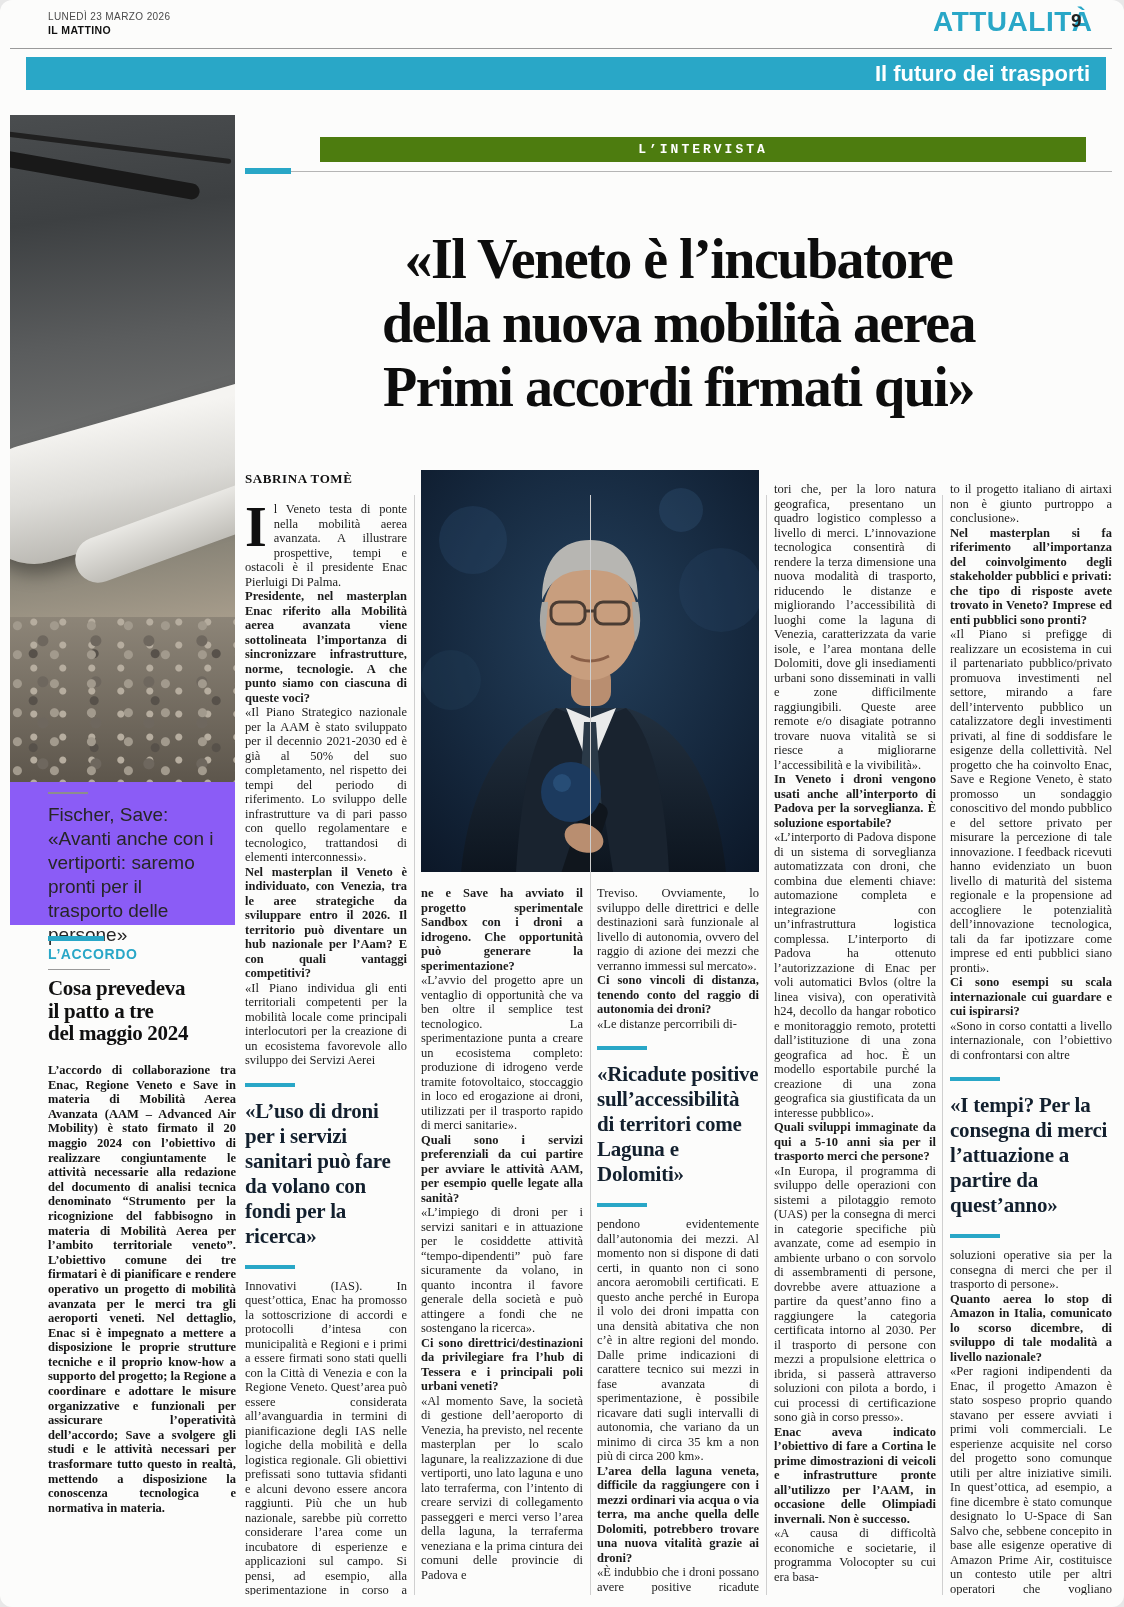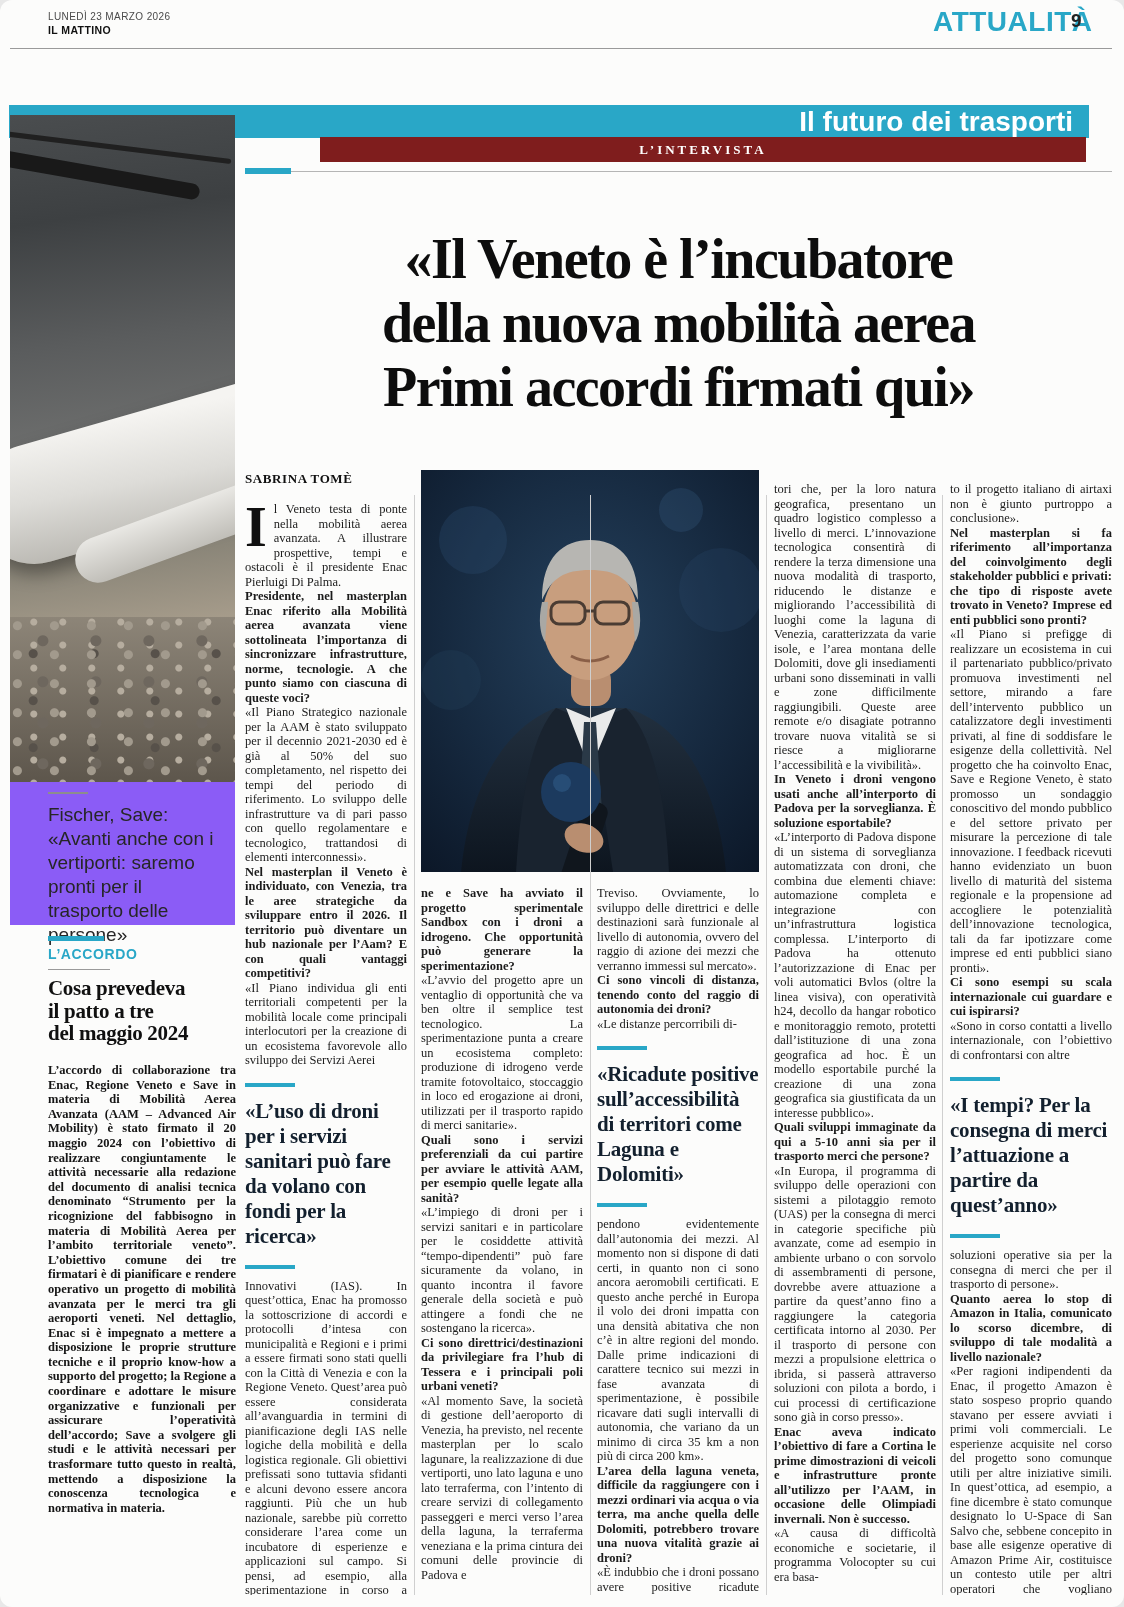--- a/index.html
+++ b/index.html
@@ -6,22 +6,22 @@
   #page{position:relative;width:1124px;height:1607px;background:#fcfcfb;margin:0 auto;
         font-family:"Liberation Serif",serif;color:#1b1b1b;overflow:hidden;border-radius:12px;}
   .abs{position:absolute;}
 
   
   .date{left:48px;top:11px;font-family:"Liberation Sans",sans-serif;font-size:10px;color:#4a4a4a;letter-spacing:.4px;}
   .masthead{left:48px;top:24px;font-family:"Liberation Sans",sans-serif;font-size:10.5px;font-weight:bold;color:#111;letter-spacing:.4px;}
   .section{left:933px;top:6px;font-family:"Liberation Sans",sans-serif;font-size:28px;font-weight:bold;letter-spacing:.5px;}
   .pagenum{left:1071px;top:10px;font-family:"Liberation Sans",sans-serif;font-size:19px;font-weight:bold;color:#222;}
   .header-rule{left:10px;top:48px;width:1102px;height:1px;background:#9a9a9a;}
-  .banner{left:9px;top:57px;width:1080px;height:33px;color:#fff;font-family:"Liberation Sans",sans-serif;
-          font-size:28px;font-weight:bold;text-align:right;line-height:33px;padding-right:16px;box-sizing:border-box;margin-top:48px;}
+  .banner{left:26px;top:57px;width:1080px;height:33px;color:#fff;font-family:"Liberation Sans",sans-serif;
+          font-size:22px;font-weight:bold;text-align:right;line-height:33px;padding-right:16px;box-sizing:border-box;}
 
   
   .intervista-bar{left:320px;top:137px;width:766px;height:25px;color:#fff;text-align:center;
                   font-family:"Liberation Serif",serif;font-size:13px;font-weight:bold;letter-spacing:3px;line-height:26px;}
   .kicker-rule{left:245px;top:171px;width:867px;height:1px;background:#b5b5b5;}
   .kicker-dash{left:245px;top:168px;width:46px;height:6px;}
   .kicker{left:245px;top:181px;width:867px;font-family:"Liberation Sans",sans-serif;font-size:19.5px;line-height:25px;color:#161616;}
   .headline{left:245px;top:227px;width:867px;text-align:center;font-family:"Liberation Serif",serif;
             font-weight:bold;font-size:56px;line-height:64px;letter-spacing:-1.5px;color:#0d0d0d;}
   .byline{left:245px;top:471px;font-family:"Liberation Serif",serif;font-size:13px;font-weight:bold;letter-spacing:.6px;color:#111;}
@@ -96,21 +96,21 @@
   <div class="abs accordo-bar accent-bg" style="background: rgb(41, 167, 199);"></div>
   <div class="abs accordo-label accent-text" style="color: rgb(41, 167, 199);">L’ACCORDO</div>
   <div class="abs accordo-rule"></div>
   <div class="abs accordo-title">
     <div>Cosa prevedeva</div>
     <div>il patto a tre</div>
     <div>del maggio 2024</div>
   </div>
   <div class="abs accordo-body">L’accordo di collaborazione tra Enac, Regione Veneto e Save in materia di Mobilità Aerea Avanzata (AAM – Advanced Air Mobility) è stato firmato il 20 maggio 2024 con l’obiettivo di realizzare congiuntamente le attività necessarie alla redazione del documento di analisi tecnica denominato “Strumento per la ricognizione del fabbisogno in materia di Mobilità Aerea per l’ambito territoriale veneto”. L’obiettivo comune dei tre firmatari è di pianificare e rendere operativo un progetto di mobilità avanzata per le merci tra gli aeroporti veneti. Nel dettaglio, Enac si è impegnato a mettere a disposizione le proprie strutture tecniche e il proprio know-how a supporto del progetto; la Regione a coordinare e adottare le misure organizzative e funzionali per assicurare l’operatività dell’accordo; Save a svolgere gli studi e le attività necessari per trasformare tutto questo in realtà, mettendo a disposizione la conoscenza tecnologica e normativa in materia.</div>
 
-  <div class="abs intervista-bar accent-bg" style="background: #7f1d1d;">L’INTERVISTA</div>
+  <div class="abs intervista-bar accent-bg" style="background: #4d7c0f; font-family: Liberation Mono, monospace;">L’INTERVISTA</div>
   <div class="abs kicker-rule"></div>
   <div class="abs kicker-dash accent-bg" style="background: rgb(41, 167, 199);"></div>
   <div class="abs headline">
     <div>«Il Veneto è l’incubatore</div>
     <div>della nuova mobilità aerea</div>
     <div>Primi accordi firmati qui»</div>
   </div>
   <div class="abs byline">SABRINA TOMÈ</div>
 
   <div class="abs dipalma">
@@ -167,21 +167,21 @@
         <div class="qbar accent-bg" style="background: rgb(41, 167, 199);"></div>
         <div class="qtext">«L’uso di droni per i servizi sanitari può fare da volano con fondi per la ricerca»</div>
         <div class="qbar bottom accent-bg" style="background: rgb(41, 167, 199);"></div>
       </div>
       <p class="para ">Innovativi (IAS). In quest’ottica, Enac ha promosso la sottoscrizione di accordi e protocolli d’intesa con municipalità e Regioni e i primi a essere firmati sono stati quelli con la Città di Venezia e con la Regione Veneto. Quest’area può essere considerata all’avanguardia in termini di pianificazione degli IAS nelle logiche della mobilità e della logistica regionale. Gli obiettivi prefissati sono tuttavia sfidanti e alcuni devono essere ancora raggiunti. Più che un hub nazionale, sarebbe più corretto considerare l’area come un incubatore di esperienze e applicazioni sul campo. Si pensi, ad esempio, alla sperimentazione in corso a Padova per l’utilizzo di droni alimentati a idrogeno. Siamo fortemente vicini al Veneto per poter dare il necessario supporto».</p>
     </div>
   <div class="abs col" style="left:421px;top:886px;height:709px;">
       <p class="para bold">ne e Save ha avviato il progetto sperimentale Sandbox con i droni a idrogeno. Che opportunità può generare la sperimentazione?</p>
       <p class="para ">«L’avvio del progetto apre un ventaglio di opportunità che va ben oltre il semplice test tecnologico. La sperimentazione punta a creare un ecosistema completo: produzione di idrogeno verde tramite fotovoltaico, stoccaggio in loco ed erogazione ai droni, utilizzati per il trasporto rapido di merci sanitarie».</p>
       <p class="para bold">Quali sono i servizi preferenziali da cui partire per avviare le attività AAM, per esempio quelle legate alla sanità?</p>
-      <p class="para ">«L’impiego di droni per i servizi sanitari e in particolare per le cosiddette attività “tempo-dipendenti” può fare sicuramente da volano, in quanto incontra il favore generale della società e può attingere a fondi che ne sostengano la ricerca».</p>
+      <p class="para ">«L’impiego di droni per i servizi sanitari e in attuazione per le cosiddette attività “tempo-dipendenti” può fare sicuramente da volano, in quanto incontra il favore generale della società e può attingere a fondi che ne sostengano la ricerca».</p>
       <p class="para bold">Ci sono direttrici/destinazioni da privilegiare fra l’hub di Tessera e i principali poli urbani veneti?</p>
       <p class="para ">«Al momento Save, la società di gestione dell’aeroporto di Venezia, ha previsto, nel recente masterplan per lo scalo lagunare, la realizzazione di due vertiporti, uno lato laguna e uno lato terraferma, con l’intento di creare servizi di collegamento passeggeri e merci verso l’area della laguna, la terraferma veneziana e la prima cintura dei comuni delle provincie di Padova e</p>
     </div>
   <div class="abs col" style="left:597px;top:886px;height:709px;">
       <p class="para ">Treviso. Ovviamente, lo sviluppo delle direttrici e delle destinazioni sarà funzionale al livello di autonomia, ovvero del raggio di azione dei mezzi che verranno immessi sul mercato».</p>
       <p class="para bold">Ci sono vincoli di distanza, tenendo conto del raggio di autonomia dei droni?</p>
       <p class="para ">«Le distanze percorribili di-</p>
       <div class="pullquote">
         <div class="qbar accent-bg" style="background: rgb(41, 167, 199);"></div>
         <div class="qtext">«Ricadute positive sull’accessibilità di territori come Laguna e Dolomiti»</div>

